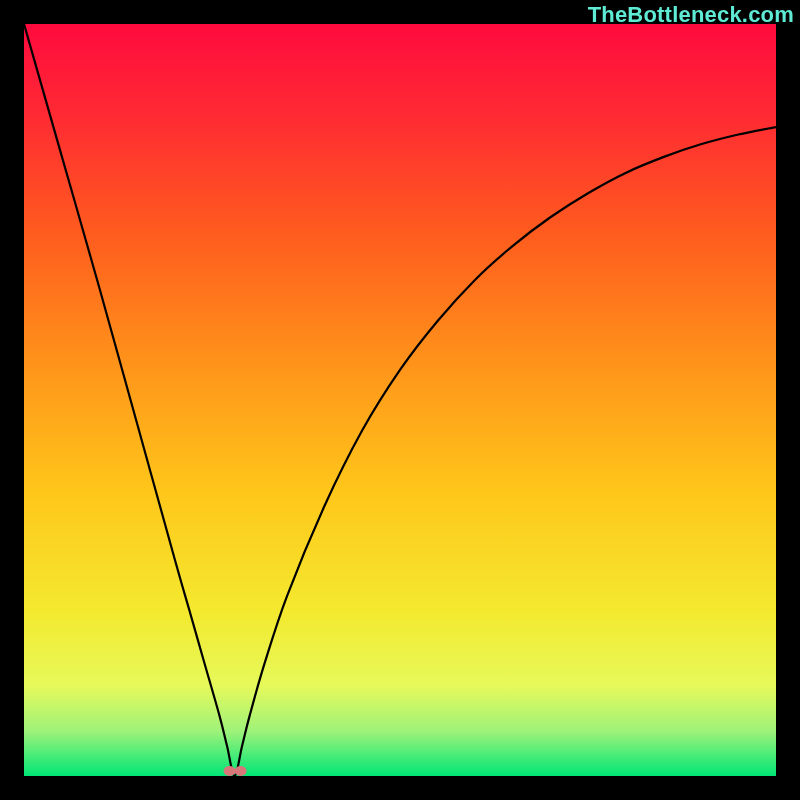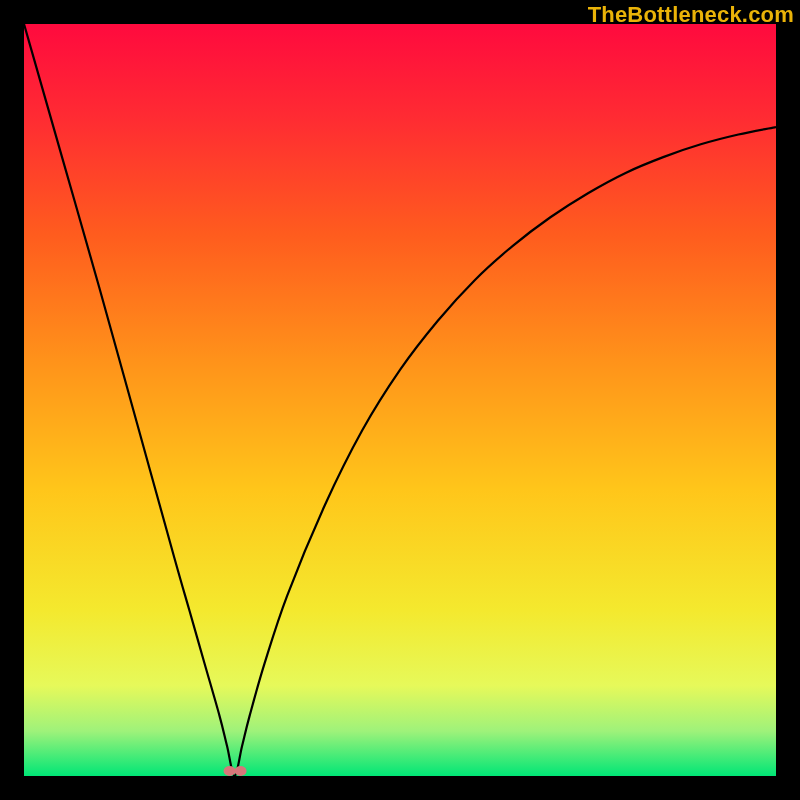--- a/index.html
+++ b/index.html
@@ -23,21 +23,21 @@
     position: absolute;
     left: 0;
     top: 0;
     width: 100%;
     height: 100%;
   }
   .watermark {
     position: absolute;
     top: 2px;
     right: 6px;
-    color: #eab308;
+    color: #5eead4;
     font-size: 22px;
     font-weight: 600;
     letter-spacing: 0.2px;
     user-select: none;
   }
 </style>
 </head>
 <body>
 
 <div class="frame">

